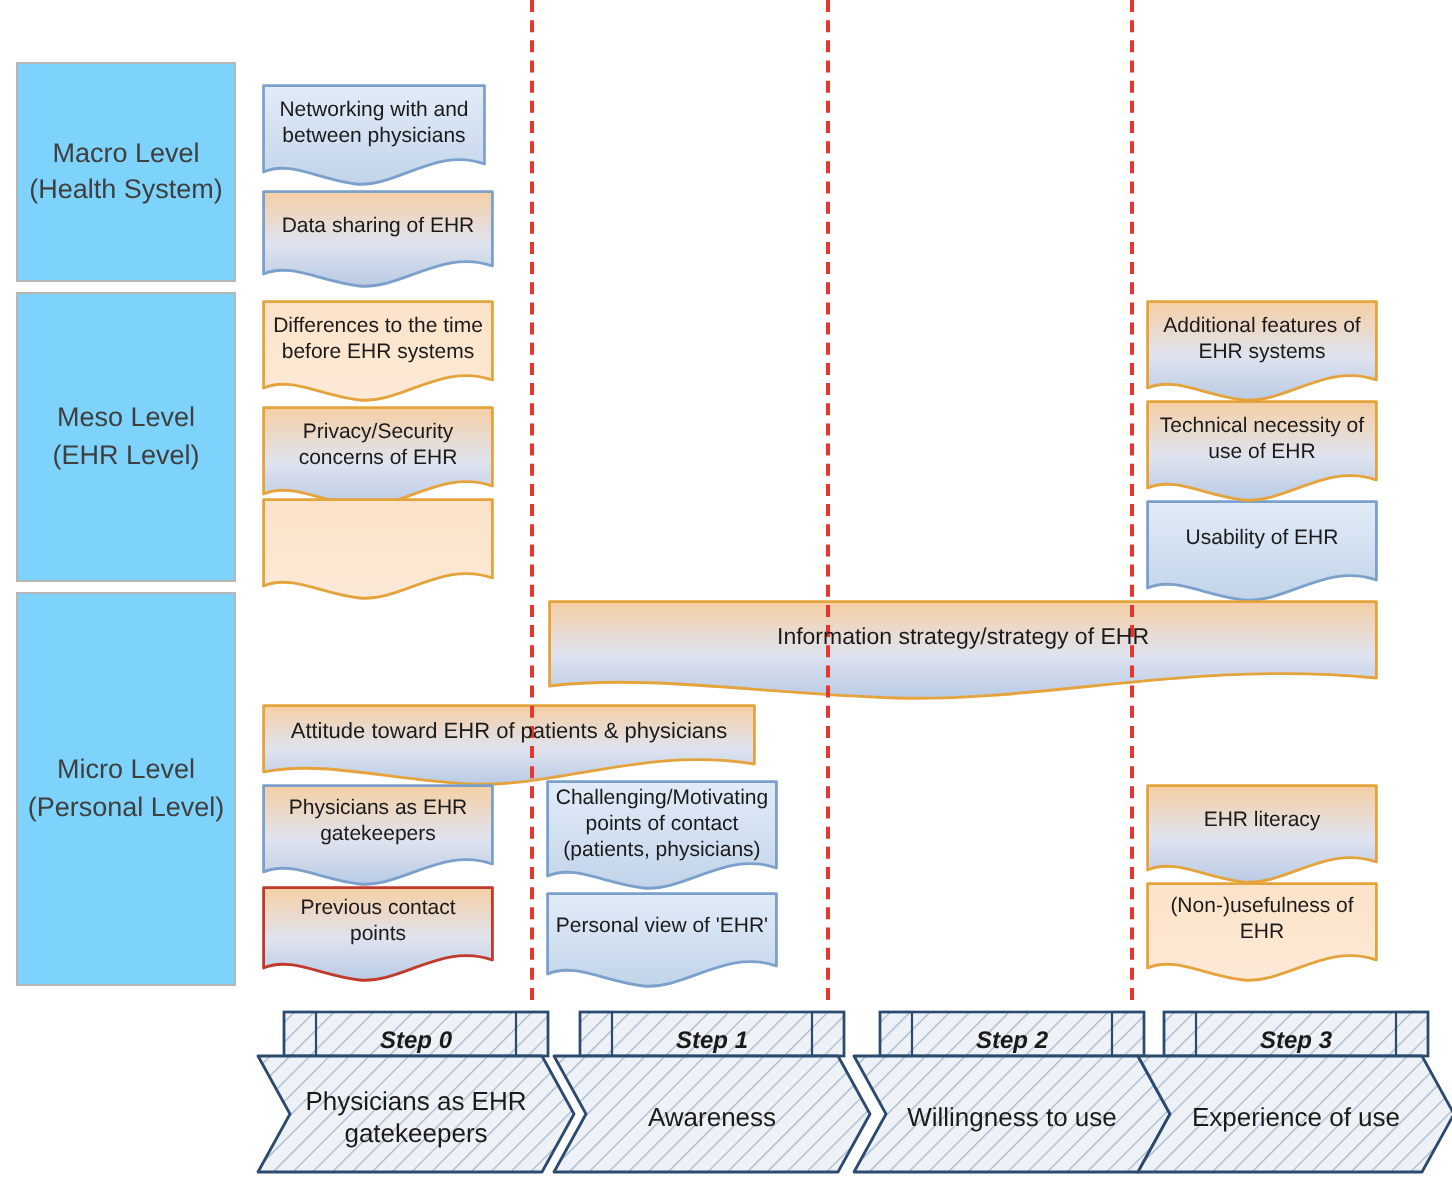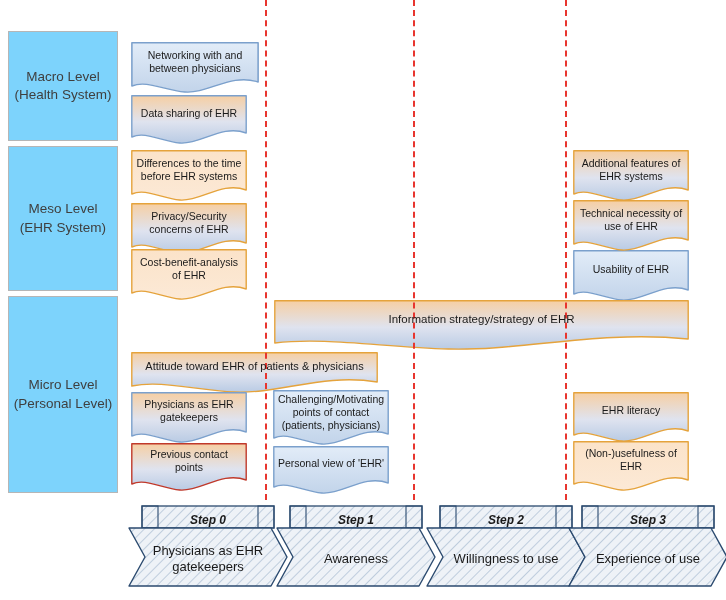--- a/index.html
+++ b/index.html
@@ -99,31 +99,31 @@
 
   <div class="level-box" style="top:31px;height:110px;">
     <div>
       <span class="lvl-name">Macro Level</span>
       <span class="lvl-name">(Health System)</span>
     </div>
   </div>
   <div class="level-box" style="top:146px;height:145px;">
     <div>
       <span class="lvl-name">Meso Level</span>
-      <span class="lvl-name">(EHR System)</span>
+      <span class="lvl-name">(EHR Level)</span>
     </div>
   </div>
   <div class="level-box" style="top:296px;height:197px;">
     <div>
       <span class="lvl-name">Micro Level</span>
       <span class="lvl-name">(Personal Level)</span>
     </div>
   </div>
 
-  <div class="card" style="left:131px;top:42px;width:128px;height:53px;">
+  <div class="card" style="left:131px;top:42px;width:112px;height:53px;">
     <div class="wave-wrap">
         <svg viewBox="0 0 116 53" preserveAspectRatio="none" width="116" height="53">
           <defs>
             <linearGradient id="g0" x1="0" y1="0" x2="0" y2="1">
               <stop offset="0" stop-color="#e2ecf8"></stop>
               <stop offset="1" stop-color="#c2d4ea"></stop>
             </linearGradient>
           </defs>
           <path d="M 0.8 0.8 L 115.2 0.8 L 115.2 40 C 90.48 31, 69.6 52, 48.72 50 C 30.16 48, 13.92 38, 0.8 44 Z" fill="url(#g0)" stroke="#7ba0cc" stroke-width="1.4" stroke-linejoin="round"></path>
         </svg>
@@ -180,21 +180,20 @@
         <svg viewBox="0 0 116 53" preserveAspectRatio="none" width="116" height="53">
           <defs>
             <linearGradient id="g4" x1="0" y1="0" x2="0" y2="1">
               <stop offset="0" stop-color="#fbe3c9"></stop>
               <stop offset="1" stop-color="#fce9d6"></stop>
             </linearGradient>
           </defs>
           <path d="M 0.8 0.8 L 115.2 0.8 L 115.2 40 C 90.48 31, 69.6 52, 48.72 50 C 30.16 48, 13.92 38, 0.8 44 Z" fill="url(#g4)" stroke="#e5a33c" stroke-width="1.4" stroke-linejoin="round"></path>
         </svg>
       </div>
-    <div class="label" style="height:40px;">Cost-benefit-analysis of EHR</div>
   </div>
 
   <div class="card" style="left:573px;top:150px;width:116px;height:53px;">
     <div class="wave-wrap">
         <svg viewBox="0 0 116 53" preserveAspectRatio="none" width="116" height="53">
           <defs>
             <linearGradient id="g5" x1="0" y1="0" x2="0" y2="1">
               <stop offset="0" stop-color="#f6cfa4"></stop>
               <stop offset="0.55" stop-color="#dfe3ef"></stop>
               <stop offset="1" stop-color="#b9cbe4"></stop>

